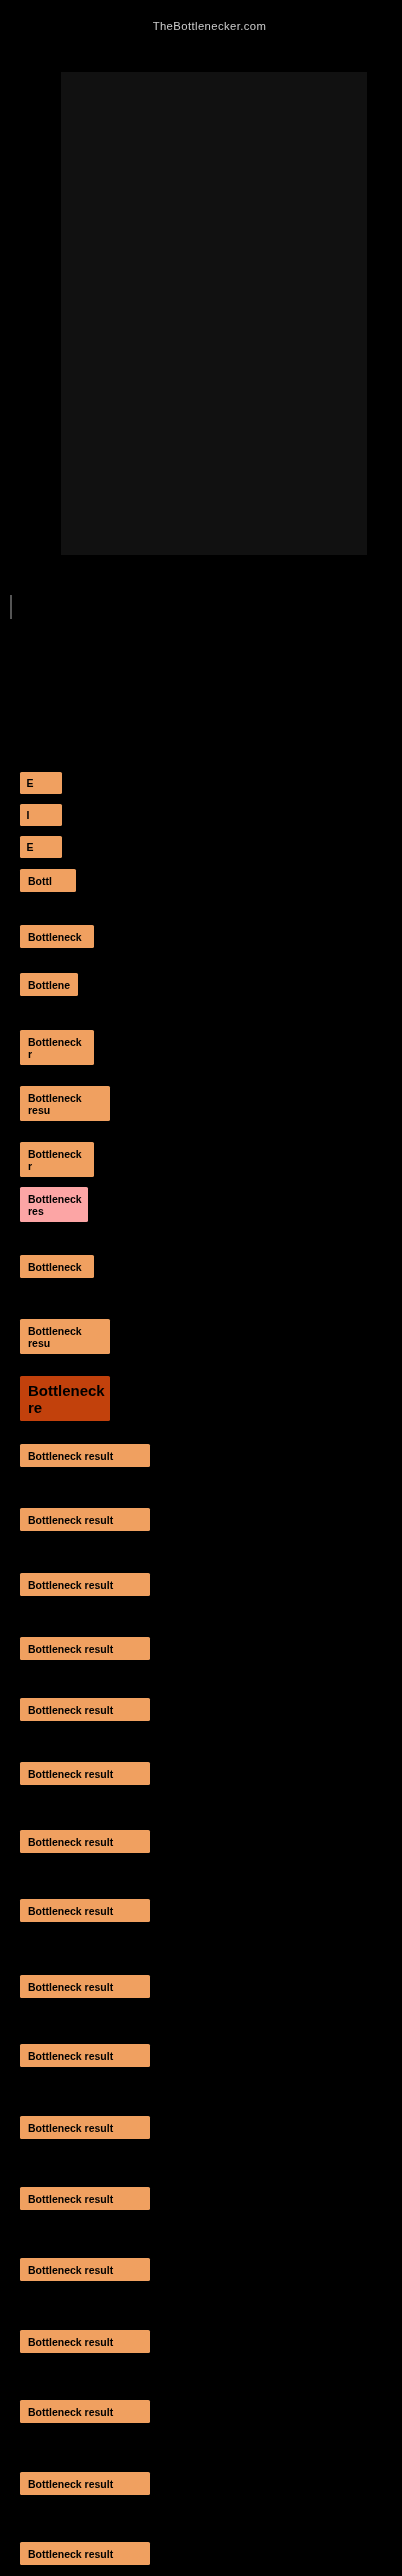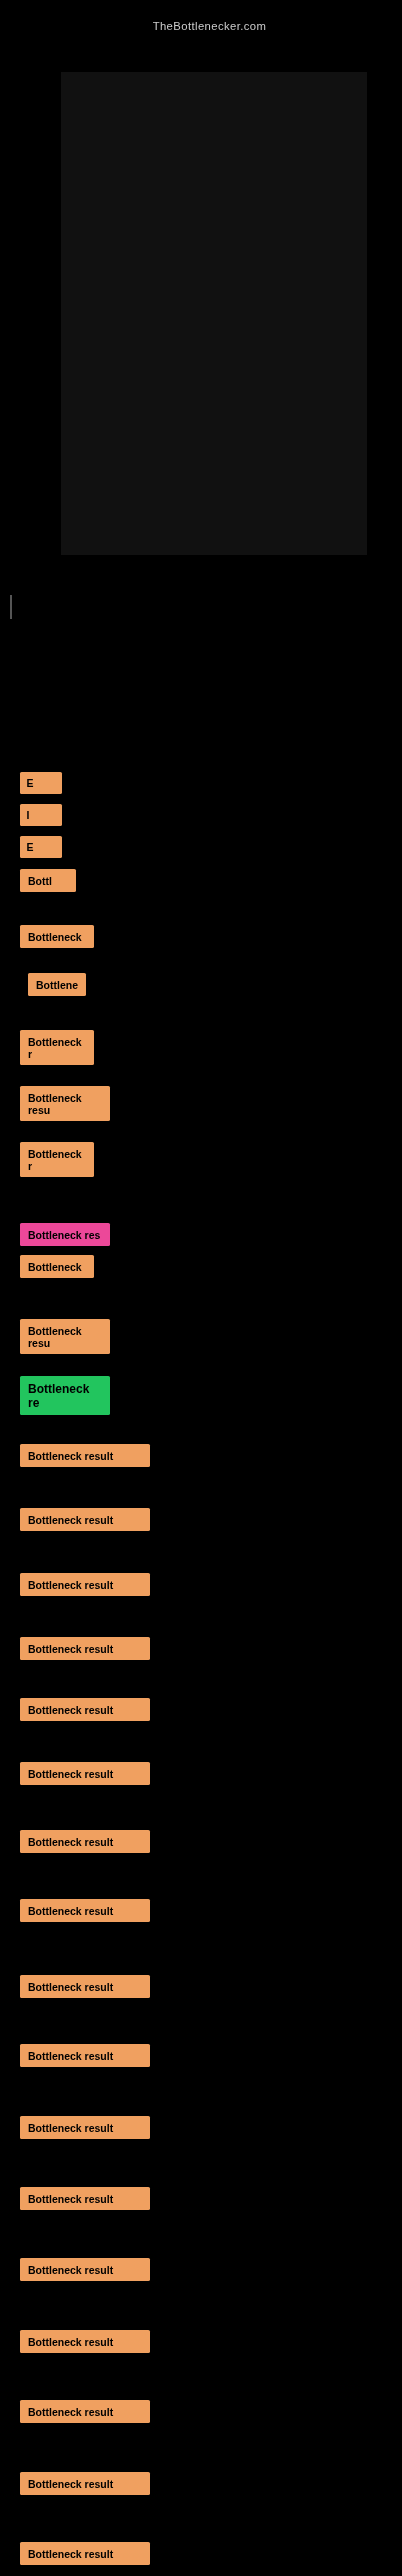--- a/index.html
+++ b/index.html
@@ -55,28 +55,28 @@
 </div>
 
 <div class="vertical-line"></div>
 
 <div id="items-container" style="position:relative; width:100%; min-height:1932px;">
     <div style="position: absolute; top: 145px; left: 4px; background-color: rgb(240, 160, 96); color: rgb(0, 0, 0); font-size: 10.5px; font-weight: bold; padding: 4.8px 6.4px; border-radius: 1.6px; display: inline-block; width: 42px;">E</div>
     <div style="position: absolute; top: 177px; left: 4px; background-color: rgb(240, 160, 96); color: rgb(0, 0, 0); font-size: 10.5px; font-weight: bold; padding: 4.8px 6.4px; border-radius: 1.6px; display: inline-block; width: 42px;">I</div>
     <div style="position: absolute; top: 209px; left: 4px; background-color: rgb(240, 160, 96); color: rgb(0, 0, 0); font-size: 10.5px; font-weight: bold; padding: 4.8px 6.4px; border-radius: 1.6px; display: inline-block; width: 42px;">E</div>
     <div style="position: absolute; top: 242px; left: 4px; background-color: rgb(240, 160, 96); color: rgb(0, 0, 0); font-size: 10.5px; font-weight: bold; padding: 5.6px 8px; border-radius: 1.6px; display: inline-block; width: 56px;">Bottl</div>
     <div style="position: absolute; top: 298px; left: 4px; background-color: rgb(240, 160, 96); color: rgb(0, 0, 0); font-size: 10.5px; font-weight: bold; padding: 5.6px 8px; border-radius: 1.6px; display: inline-block; width: 74px;">Bottleneck</div>
-    <div style="position: absolute; top: 346px; left: 12px; background-color: rgb(240, 160, 96); color: rgb(0, 0, 0); font-size: 10.5px; font-weight: bold; padding: 5.6px 8px; border-radius: 1.6px; display: inline-block; width: 58px;">Bottlene</div>
+    <div style="position: absolute; top: 346px; left: 4px; background-color: rgb(240, 160, 96); color: rgb(0, 0, 0); font-size: 10.5px; font-weight: bold; padding: 5.6px 8px; border-radius: 1.6px; display: inline-block; width: 58px;">Bottlene</div>
     <div style="position: absolute; top: 403px; left: 4px; background-color: rgb(240, 160, 96); color: rgb(0, 0, 0); font-size: 10.5px; font-weight: bold; padding: 5.6px 8px; border-radius: 1.6px; display: inline-block; width: 74px;">Bottleneck r</div>
     <div style="position: absolute; top: 459px; left: 4px; background-color: rgb(240, 160, 96); color: rgb(0, 0, 0); font-size: 10.5px; font-weight: bold; padding: 5.6px 8px; border-radius: 1.6px; display: inline-block; width: 90px;">Bottleneck resu</div>
     <div style="position: absolute; top: 515px; left: 4px; background-color: rgb(240, 160, 96); color: rgb(0, 0, 0); font-size: 10.5px; font-weight: bold; padding: 5.6px 8px; border-radius: 1.6px; display: inline-block; width: 74px;">Bottleneck r</div>
-    <div style="position: absolute; top: 596px; left: 4px; background-color: #ec4899; color: rgb(0, 0, 0); font-size: 10.5px; font-weight: bold; padding: 5.6px 8px; border-radius: 1.6px; display: inline-block; width: 90px;">Bottleneck res</div>
+    <div style="position: absolute; top: 560px; left: 4px; background-color: #fca5a5; color: rgb(0, 0, 0); font-size: 10.5px; font-weight: bold; padding: 5.6px 8px; border-radius: 1.6px; display: inline-block; width: 68px;">Bottleneck res</div>
     <div style="position: absolute; top: 628px; left: 4px; background-color: rgb(240, 160, 96); color: rgb(0, 0, 0); font-size: 10.5px; font-weight: bold; padding: 5.6px 8px; border-radius: 1.6px; display: inline-block; width: 74px;">Bottleneck</div>
     <div style="position: absolute; top: 692px; left: 4px; background-color: rgb(240, 160, 96); color: rgb(0, 0, 0); font-size: 10.5px; font-weight: bold; padding: 5.6px 8px; border-radius: 1.6px; display: inline-block; width: 90px;">Bottleneck resu</div>
-    <div style="position: absolute; top: 749px; left: 4px; background-color: #22c55e; color: rgb(0, 0, 0); font-size: 12px; font-weight: bold; padding: 5.6px 8px; border-radius: 1.6px; display: inline-block; width: 90px;">Bottleneck re</div>
+    <div style="position: absolute; top: 749px; left: 4px; background-color: #c2410c; color: rgb(0, 0, 0); font-size: 15px; font-weight: bold; padding: 5.6px 8px; border-radius: 1.6px; display: inline-block; width: 90px;">Bottleneck re</div>
     <div style="position: absolute; top: 817px; left: 4px; background-color: rgb(240, 160, 96); color: rgb(0, 0, 0); font-size: 10.5px; font-weight: bold; padding: 5.6px 8px; border-radius: 1.6px; display: inline-block; width: 130px;">Bottleneck result</div>
     <div style="position: absolute; top: 881px; left: 4px; background-color: rgb(240, 160, 96); color: rgb(0, 0, 0); font-size: 10.5px; font-weight: bold; padding: 5.6px 8px; border-radius: 1.6px; display: inline-block; width: 130px;">Bottleneck result</div>
     <div style="position: absolute; top: 946px; left: 4px; background-color: rgb(240, 160, 96); color: rgb(0, 0, 0); font-size: 10.5px; font-weight: bold; padding: 5.6px 8px; border-radius: 1.6px; display: inline-block; width: 130px;">Bottleneck result</div>
     <div style="position: absolute; top: 1010px; left: 4px; background-color: rgb(240, 160, 96); color: rgb(0, 0, 0); font-size: 10.5px; font-weight: bold; padding: 5.6px 8px; border-radius: 1.6px; display: inline-block; width: 130px;">Bottleneck result</div>
     <div style="position: absolute; top: 1071px; left: 4px; background-color: rgb(240, 160, 96); color: rgb(0, 0, 0); font-size: 10.5px; font-weight: bold; padding: 5.6px 8px; border-radius: 1.6px; display: inline-block; width: 130px;">Bottleneck result</div>
     <div style="position: absolute; top: 1135px; left: 4px; background-color: rgb(240, 160, 96); color: rgb(0, 0, 0); font-size: 10.5px; font-weight: bold; padding: 5.6px 8px; border-radius: 1.6px; display: inline-block; width: 130px;">Bottleneck result</div>
     <div style="position: absolute; top: 1203px; left: 4px; background-color: rgb(240, 160, 96); color: rgb(0, 0, 0); font-size: 10.5px; font-weight: bold; padding: 5.6px 8px; border-radius: 1.6px; display: inline-block; width: 130px;">Bottleneck result</div>
     <div style="position: absolute; top: 1272px; left: 4px; background-color: rgb(240, 160, 96); color: rgb(0, 0, 0); font-size: 10.5px; font-weight: bold; padding: 5.6px 8px; border-radius: 1.6px; display: inline-block; width: 130px;">Bottleneck result</div>
     <div style="position: absolute; top: 1348px; left: 4px; background-color: rgb(240, 160, 96); color: rgb(0, 0, 0); font-size: 10.5px; font-weight: bold; padding: 5.6px 8px; border-radius: 1.6px; display: inline-block; width: 130px;">Bottleneck result</div>
     <div style="position: absolute; top: 1417px; left: 4px; background-color: rgb(240, 160, 96); color: rgb(0, 0, 0); font-size: 10.5px; font-weight: bold; padding: 5.6px 8px; border-radius: 1.6px; display: inline-block; width: 130px;">Bottleneck result</div>

